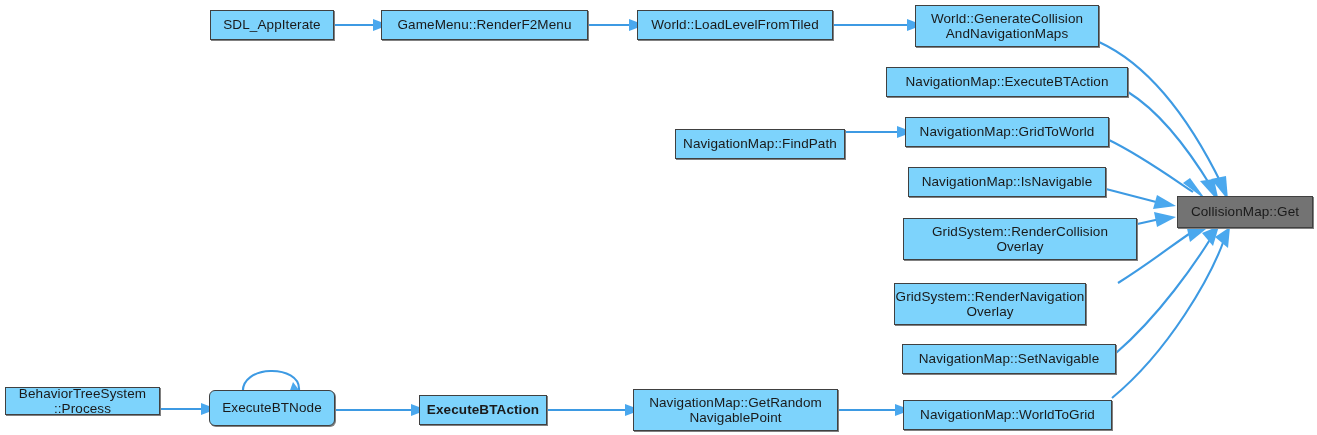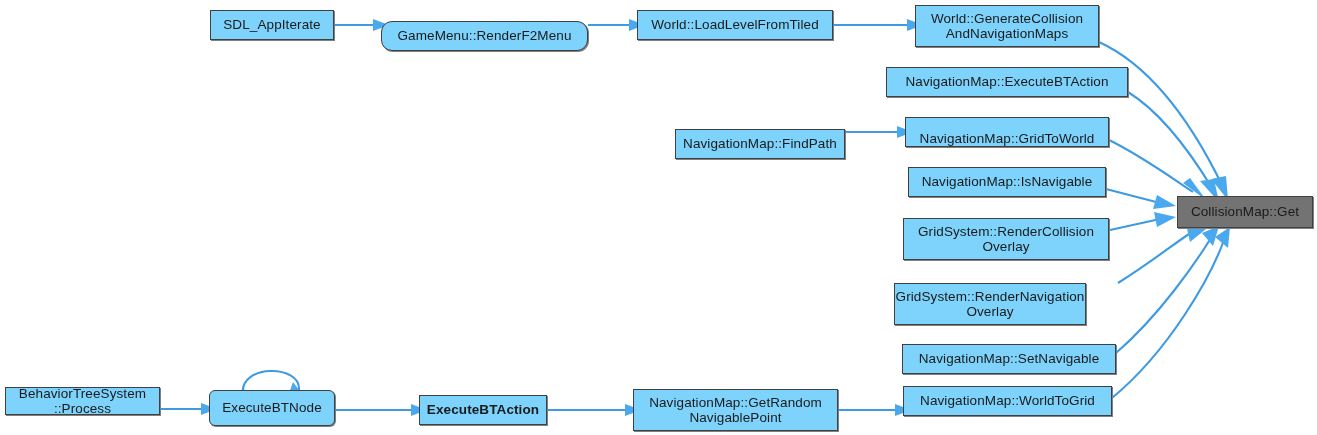--- a/index.html
+++ b/index.html
@@ -126,34 +126,34 @@
         <path class="edge-path" d="M1116,353 C1160,315 1196,262 1211,238"></path>
         <path class="edge-head" d="M1202,233 L1219,226 L1213,246 Z"></path>
       </g>
       <g>
         <path class="edge-path" d="M1112,398 C1170,350 1211,276 1224,240"></path>
         <path class="edge-head" d="M1215,237 L1230,227 L1228,248 Z"></path>
       </g>
     </svg>
   <div id="nodes-layer">
       <div class="node-box" style="left: 210px; top: 10px; width: 124px; height: 30px;"><span class="node-label">SDL_AppIterate</span></div>
-      <div class="node-box" style="left: 381px; top: 21px; width: 207px; height: 30px; border-radius: 11px;"><span class="node-label">GameMenu::RenderF2Menu</span></div>
+      <div class="node-box" style="left: 381px; top: 10px; width: 207px; height: 30px;"><span class="node-label">GameMenu::RenderF2Menu</span></div>
       <div class="node-box" style="left: 637px; top: 10px; width: 196px; height: 30px;"><span class="node-label">World::LoadLevelFromTiled</span></div>
       <div class="node-box" style="left: 915px; top: 5px; width: 184px; height: 42px;"><span class="node-label">World::GenerateCollision
 AndNavigationMaps</span></div>
       <div class="node-box" style="left: 886px; top: 67px; width: 242px; height: 30px;"><span class="node-label">NavigationMap::ExecuteBTAction</span></div>
       <div class="node-box" style="left: 675px; top: 117px; width: 170px; height: 30px; margin-top: 12px;"><span class="node-label">NavigationMap::FindPath</span></div>
-      <div class="node-box" style="left: 905px; top: 117px; width: 204px; height: 30px; align-items: flex-end;"><span class="node-label">NavigationMap::GridToWorld</span></div>
+      <div class="node-box" style="left: 905px; top: 117px; width: 204px; height: 30px;"><span class="node-label">NavigationMap::GridToWorld</span></div>
       <div class="node-box" style="left: 908px; top: 167px; width: 198px; height: 30px;"><span class="node-label">NavigationMap::IsNavigable</span></div>
-      <div class="node-box" style="left: 903px; top: 218px; width: 206px; height: 42px;"><span class="node-label">GridSystem::RenderCollision
+      <div class="node-box" style="left: 903px; top: 218px; width: 234px; height: 42px;"><span class="node-label">GridSystem::RenderCollision
 Overlay</span></div>
       <div class="node-box" style="left: 894px; top: 283px; width: 192px; height: 42px;"><span class="node-label">GridSystem::RenderNavigation
 Overlay</span></div>
       <div class="node-box" style="left: 902px; top: 344px; width: 214px; height: 30px;"><span class="node-label">NavigationMap::SetNavigable</span></div>
-      <div class="node-box" style="left: 903px; top: 386px; width: 209px; height: 30px;"><span class="node-label">NavigationMap::WorldToGrid</span></div>
+      <div class="node-box" style="left: 903px; top: 400px; width: 209px; height: 30px;"><span class="node-label">NavigationMap::WorldToGrid</span></div>
       <div class="node-box highlight" style="left: 1177px; top: 196px; width: 136px; height: 32px;"><span class="node-label">CollisionMap::Get</span></div>
       <div class="node-box" style="left: 5px; top: 387px; width: 155px; height: 28px;"><span class="node-label">BehaviorTreeSystem
 ::Process</span></div>
       <div class="node-box" style="left: 209px; top: 390px; width: 126px; height: 36px; border-radius: 6px;"><span class="node-label">ExecuteBTNode</span></div>
       <div class="node-box" style="left: 419px; top: 395px; width: 128px; height: 30px; font-weight: bold;"><span class="node-label">ExecuteBTAction</span></div>
       <div class="node-box" style="left: 633px; top: 389px; width: 205px; height: 42px;"><span class="node-label">NavigationMap::GetRandom
 NavigablePoint</span></div>
     </div>
 </div>
 

